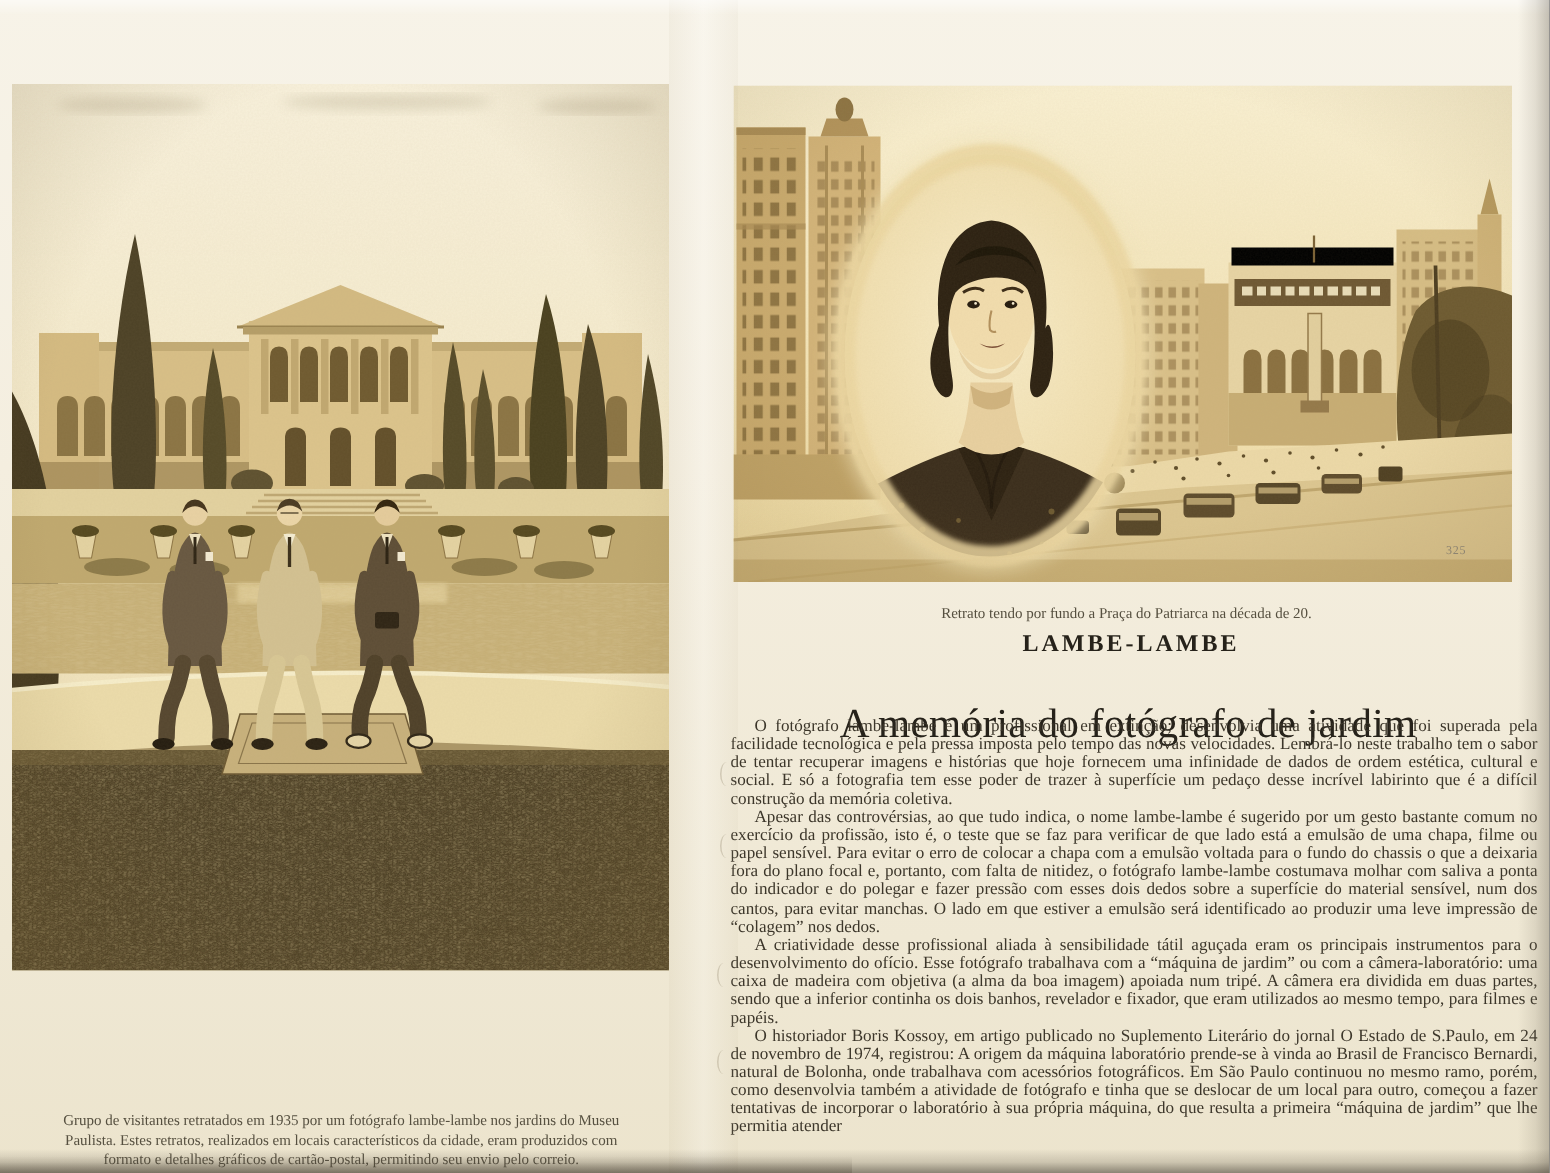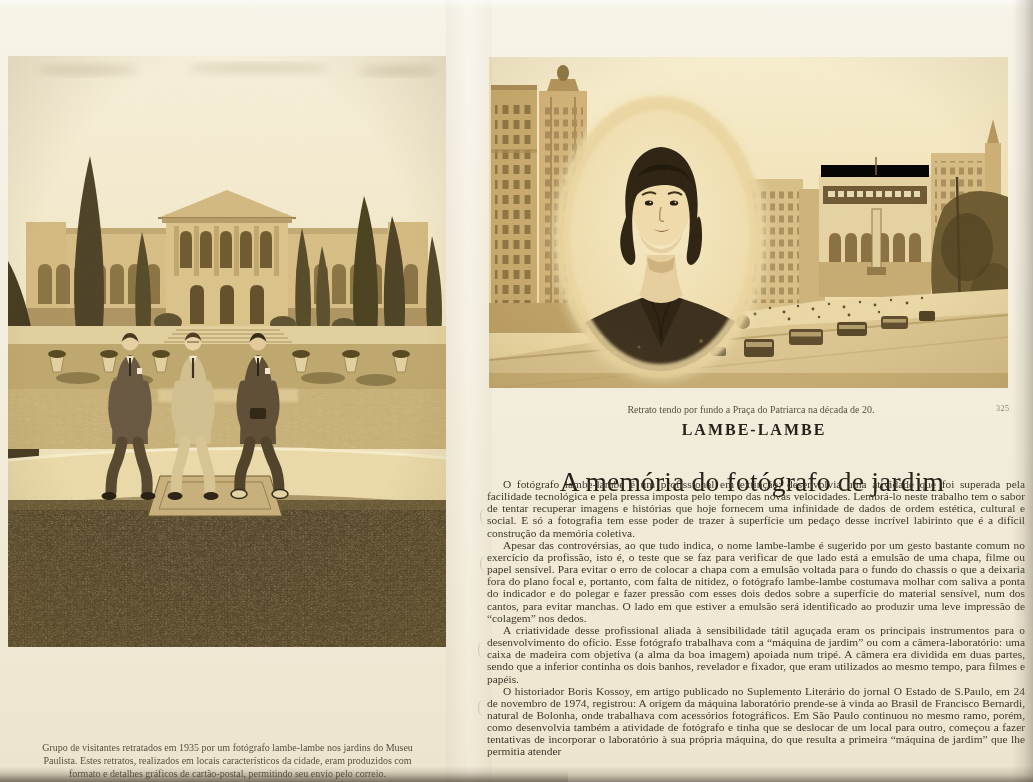--- a/index.html
+++ b/index.html
@@ -14,21 +14,21 @@
   .photo-right{left:489px;top:57px;width:519px;height:331px;}
   .photo-left svg,.photo-right svg{display:block;width:100%;height:100%;}
   .caption-left{
     left:35px;top:731px;width:385px;text-align:center;
     font-size:10px;line-height:13px;color:var(--caption_ink,#565040);
   }
   .caption-right{
     left:489px;top:394px;width:524px;text-align:center;
     font-size:10px;color:var(--caption_ink,#565040);
   }
-  .page-number{left:996px;top:362px;font-size:8px;letter-spacing:.5px;color:#8d8471;margin-top:42px;}
+  .page-number{left:964px;top:362px;font-size:8px;letter-spacing:.5px;color:#8d8471;}
   .title{
     left:489px;top:410px;width:530px;text-align:center;
     font-size:16px;font-weight:600;letter-spacing:2px;color:var(--title_ink,#26221a);
   }
   .subtitle{
     left:477px;top:443px;width:550px;text-align:center;
     font-size:27.5px;font-weight:500;letter-spacing:.2px;color:var(--title_ink,#26221a);
   }
   .article{
     left:487px;top:478px;width:538px;

